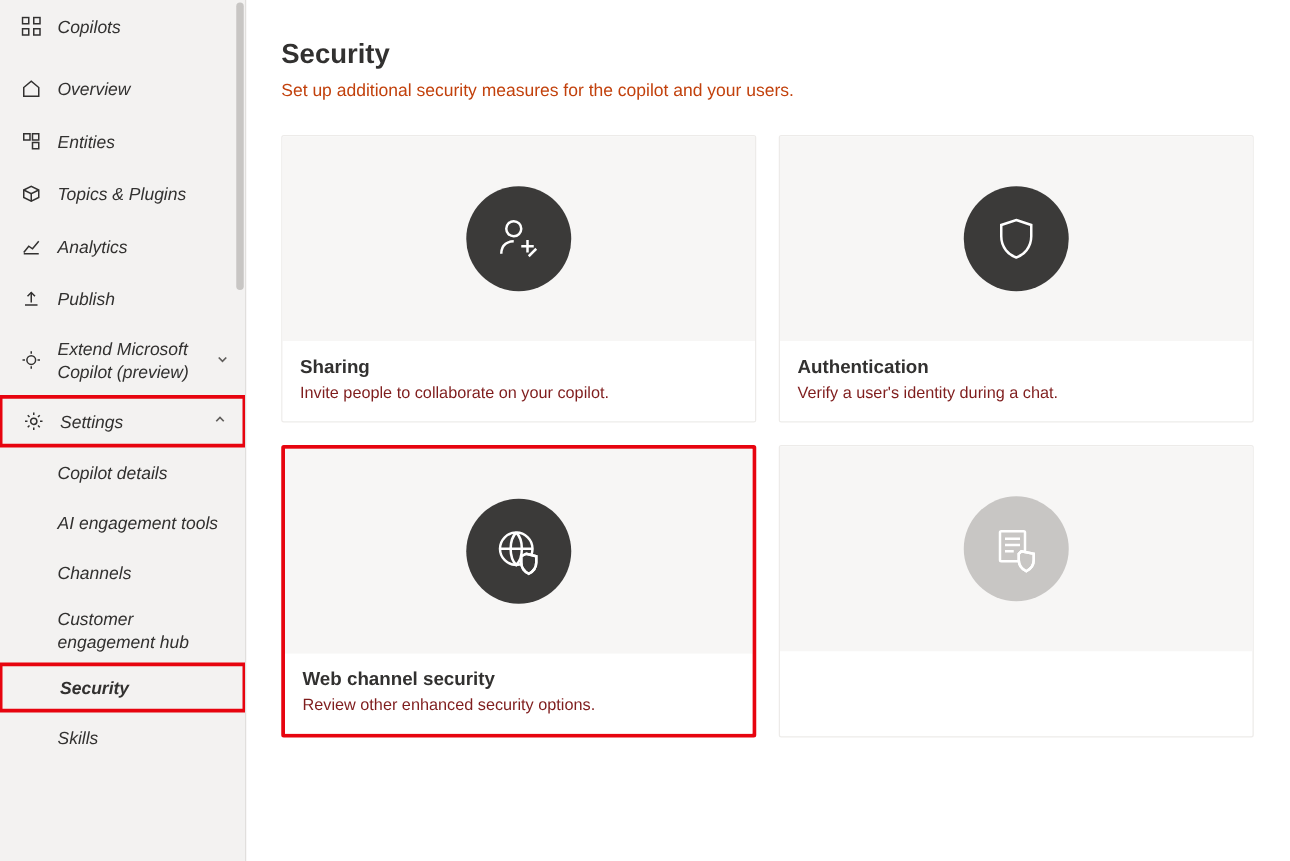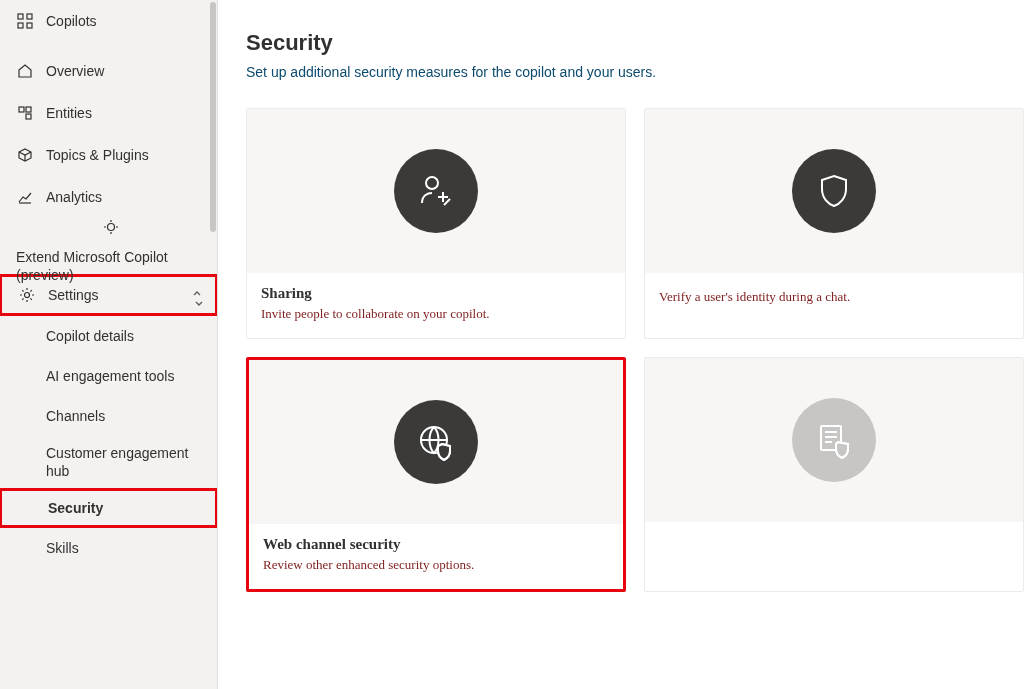--- a/index.html
+++ b/index.html
@@ -8,26 +8,27 @@
       font-size: 14px;
       color: #323130;
       background: #fff;
       display: flex;
       width: 1032px;
       height: 689px;
       overflow: hidden;
     }
     
     .sidebar {
-      width: 218px;
+      width: 197px;
       background: #f3f2f1;
       border-right: 1px solid #e1dfdd;
       position: relative;
       flex-shrink: 0;
       overflow-y: auto;
+      font-style: italic;
     }
     .sidebar-scrollbar {
       position: absolute;
       top: 0; right: 0;
       width: 8px; height: 100%;
     }
     .sidebar-scrollbar .thumb {
       background: #c8c6c4;
       width: 6px; margin-left:1px;
       height: 230px;
@@ -60,21 +61,21 @@
       flex: 1;
       padding: 30px 28px 0 28px;
       overflow: auto;
     }
     .page-title {
       font-size: 22px;
       font-weight: 600;
       margin-bottom: 8px;
     }
     .page-sub {
-      color: #0c4a6e;
+      color: #c2410c;
       margin-bottom: 28px;
     }
     .card-grid {
       display: grid;
       grid-template-columns: 380px 380px;
       gap: 18px;
     }
     .card {
       border: 1px solid #edebe9;
       border-radius: 2px;
@@ -90,21 +91,21 @@
       align-items: center;
       justify-content: center;
     }
     .icon-circle {
       width: 84px; height: 84px;
       border-radius: 50%;
       display:flex; align-items:center; justify-content:center;
     }
     .icon-circle.dark { background: #3b3a39; }
     .icon-circle.light { background: #c8c6c4; }
-    .card-body { padding: 12px 14px 16px 14px; background:#fff;font-family:Liberation Serif, serif; }
+    .card-body { padding: 12px 14px 16px 14px; background:#fff; }
     .card-title-row { display:flex; align-items:center; gap:8px; }
     .card-title { font-weight: 600; font-size: 15px; }
     .card-desc { color: #7f1d1d; font-size: 13px; margin-top: 4px; }
   </style>
 </head>
 <body>
 
 <div class="sidebar">
 
   <div class="nav-item">
@@ -155,22 +156,32 @@
   <div class="nav-item">
     <span class="nav-icon">
       <svg width="16" height="16" viewBox="0 0 16 16" fill="none" stroke="#323130" stroke-width="1.2">
         <path d="M2 13 L6 8 L9 10 L14 4"></path>
           <path d="M2 14 H14"></path>
       </svg>
     </span>
     <span>Analytics</span>
   </div>
 
-
-  <div class="nav-item" style="height:56px;flex-direction:column;">
+  <div class="nav-item">
+    <span class="nav-icon">
+      <svg width="16" height="16" viewBox="0 0 16 16" fill="none" stroke="#323130" stroke-width="1.2">
+        <path d="M8 11 V3"></path>
+          <path d="M5 6 L8 3 L11 6"></path>
+          <path d="M3 13 H13"></path>
+      </svg>
+    </span>
+    <span>Publish</span>
+  </div>
+
+  <div class="nav-item" style="height:56px;">
     <span class="nav-icon">
       <svg width="16" height="16" viewBox="0 0 16 16" fill="none" stroke="#323130" stroke-width="1.2">
         <circle cx="8" cy="8" r="3.5"></circle>
           <path d="M8 1 V3 M8 13 V15 M1 8 H3 M13 8 H15"></path>
       </svg>
     </span>
     <span style="line-height:1.3">Extend Microsoft Copilot (preview)</span>
     <span class="chev">
       <svg width="12" height="12" viewBox="0 0 12 12" fill="none" stroke="#605e5c" stroke-width="1.4">
           <path d="M3 5 L6 8 L9 5"></path>
@@ -248,20 +259,21 @@
 
     <div class="card">
       <div class="card-hero">
         <div class="icon-circle dark">
           <svg width="40" height="40" viewBox="0 0 40 40" fill="none" stroke="#fff" stroke-width="2">
             <path d="M20 5 L32 9 V18 C32 27 26 33 20 35 C14 33 8 27 8 18 V9 Z"></path>
           </svg>
         </div>
       </div>
       <div class="card-body">
+        <div class="card-title">Authentication</div>
         <div class="card-desc">Verify a user's identity during a chat.</div>
       </div>
     </div>
 
     <div class="card hl">
       <div class="card-hero">
         <div class="icon-circle dark">
           <svg width="44" height="44" viewBox="0 0 44 44" fill="none" stroke="#fff" stroke-width="2">
             <circle cx="20" cy="20" r="13"></circle>
             <path d="M7 20 H33"></path>

